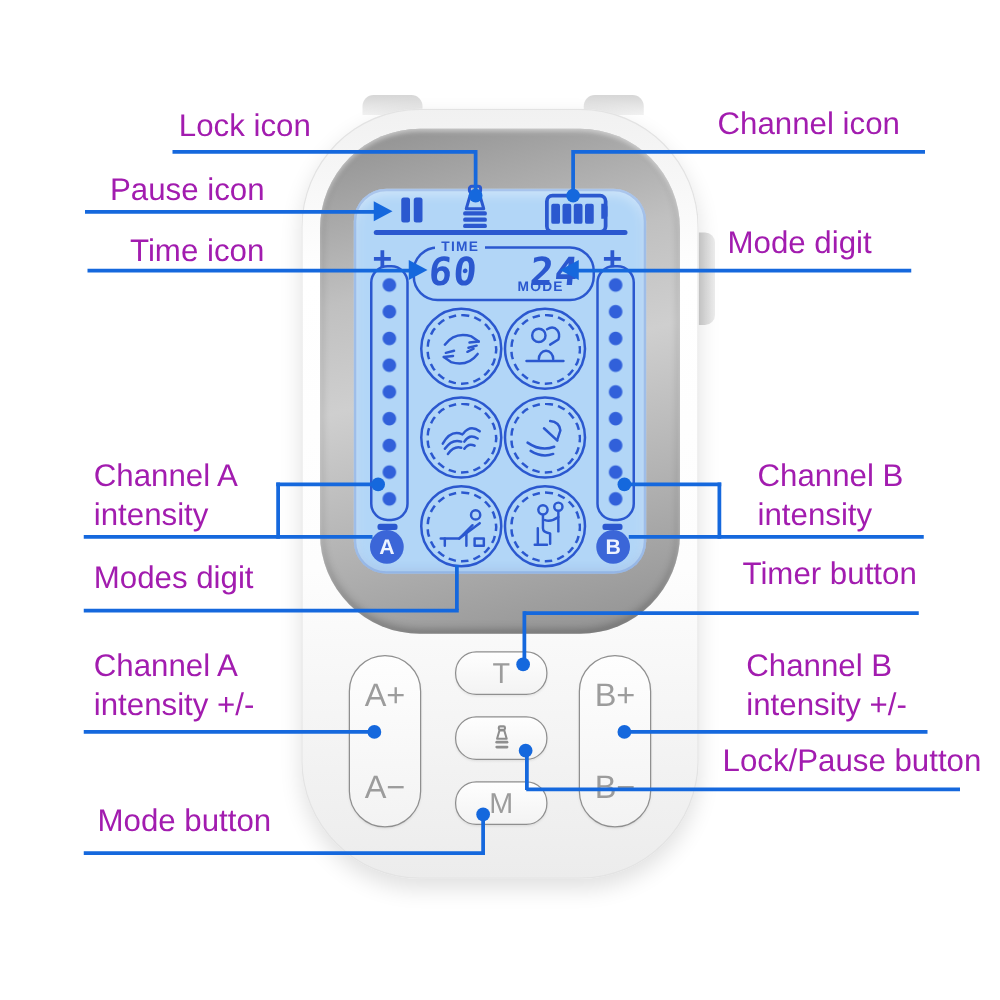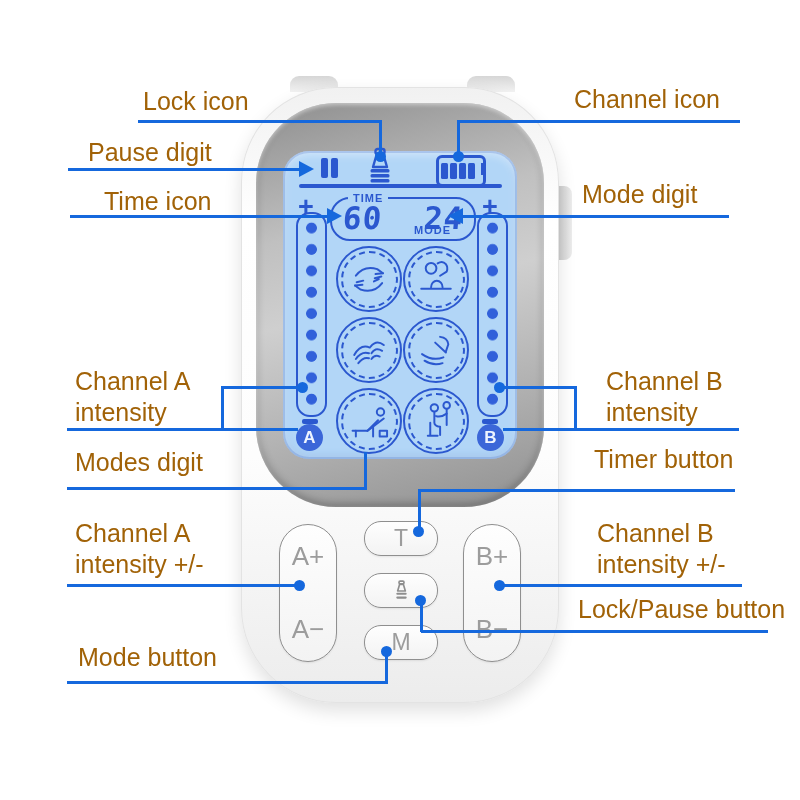--- a/index.html
+++ b/index.html
@@ -50,21 +50,21 @@
   
   .pill{position:absolute;background:linear-gradient(180deg,#fefefe,#f3f3f3);
     border:1.5px solid #8f8f8f;color:#9c9c9c;z-index:6;box-shadow:0 1px 2px rgba(0,0,0,.08);}
   .pill-v{width:58px;height:138px;border-radius:30px;display:flex;flex-direction:column;
     justify-content:space-between;align-items:center;padding:16px 0;box-sizing:border-box;
     font-size:26px;}
   .pill-h{width:72px;height:33px;border-radius:17px;display:flex;align-items:center;justify-content:center;
     font-size:23px;}
 
   
-  .lbl{position:absolute;color:#a16207;font-size:25px;line-height:31px;white-space:pre-line;z-index:10;}
+  .lbl{position:absolute;color:#a21caf;font-size:25px;line-height:31px;white-space:pre-line;z-index:10;}
   .hline{position:absolute;height:3px;background:#1568dd;z-index:10;}
   .vline{position:absolute;width:3px;background:#1568dd;z-index:10;}
   .cdot{position:absolute;width:11px;height:11px;border-radius:50%;background:#1568dd;z-index:11;}
   .arr-r{position:absolute;width:0;height:0;border-top:8px solid transparent;border-bottom:8px solid transparent;
     border-left:15px solid #1568dd;z-index:11;}
   .arr-l{position:absolute;width:0;height:0;border-top:8px solid transparent;border-bottom:8px solid transparent;
     border-right:15px solid #1568dd;z-index:11;}
 </style>
 </head>
 <body>
@@ -199,21 +199,21 @@
   </div>
   <div class="pill pill-h" style="left:364px;top:625px;">
     <span>M</span>
   </div>
 
   <div class="lbl" style="left:143px;top:86px;">Lock icon</div>
   <div class="hline" style="left:138px;top:120px;width:243px;"></div>
   <div class="vline" style="left:379px;top:120px;height:34px;"></div>
   <div class="cdot" style="left:375px;top:151px;"></div>
 
-  <div class="lbl" style="left:88px;top:137px;">Pause digit</div>
+  <div class="lbl" style="left:88px;top:137px;">Pause icon</div>
   <div class="hline" style="left:68px;top:168px;width:232px;"></div>
   <div class="arr-r" style="left:299px;top:161px;"></div>
 
   <div class="lbl" style="left:104px;top:186px;">Time icon</div>
   <div class="hline" style="left:70px;top:215px;width:258px;"></div>
   <div class="arr-r" style="left:327px;top:208px;"></div>
 
   <div class="lbl" style="left:574px;top:84px;">Channel icon</div>
   <div class="hline" style="left:458px;top:120px;width:282px;"></div>
   <div class="vline" style="left:457px;top:120px;height:34px;"></div>

